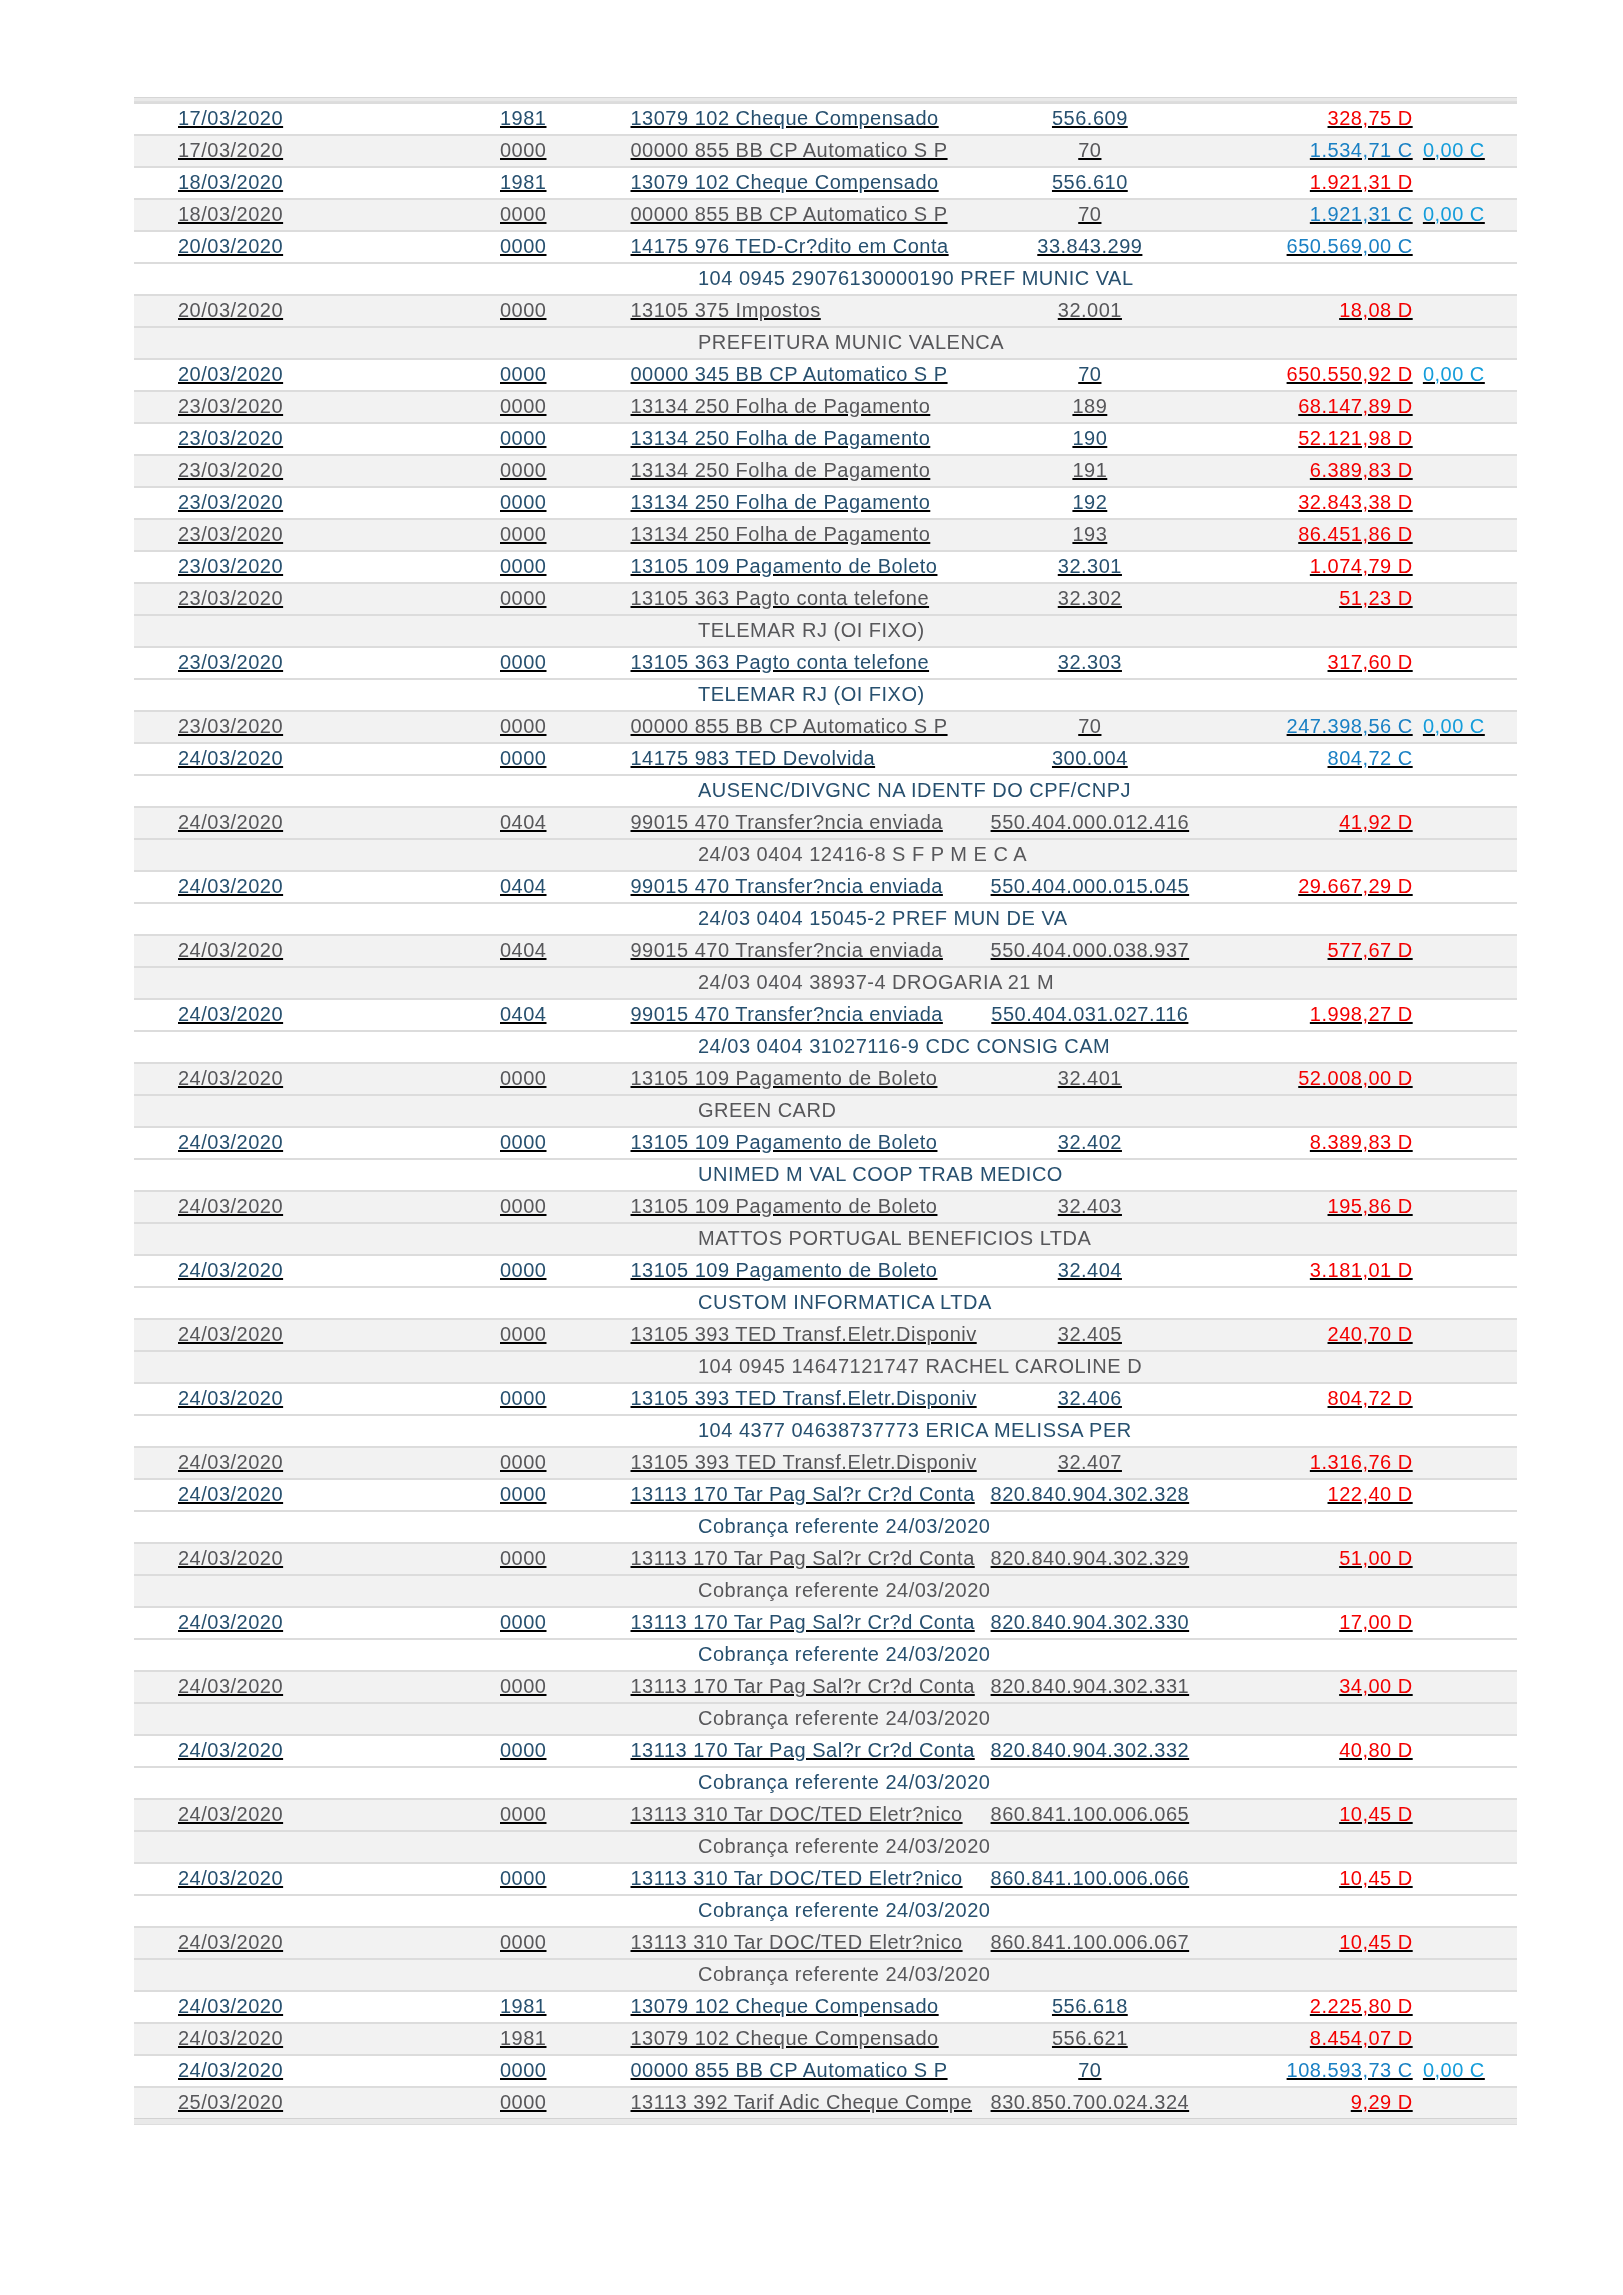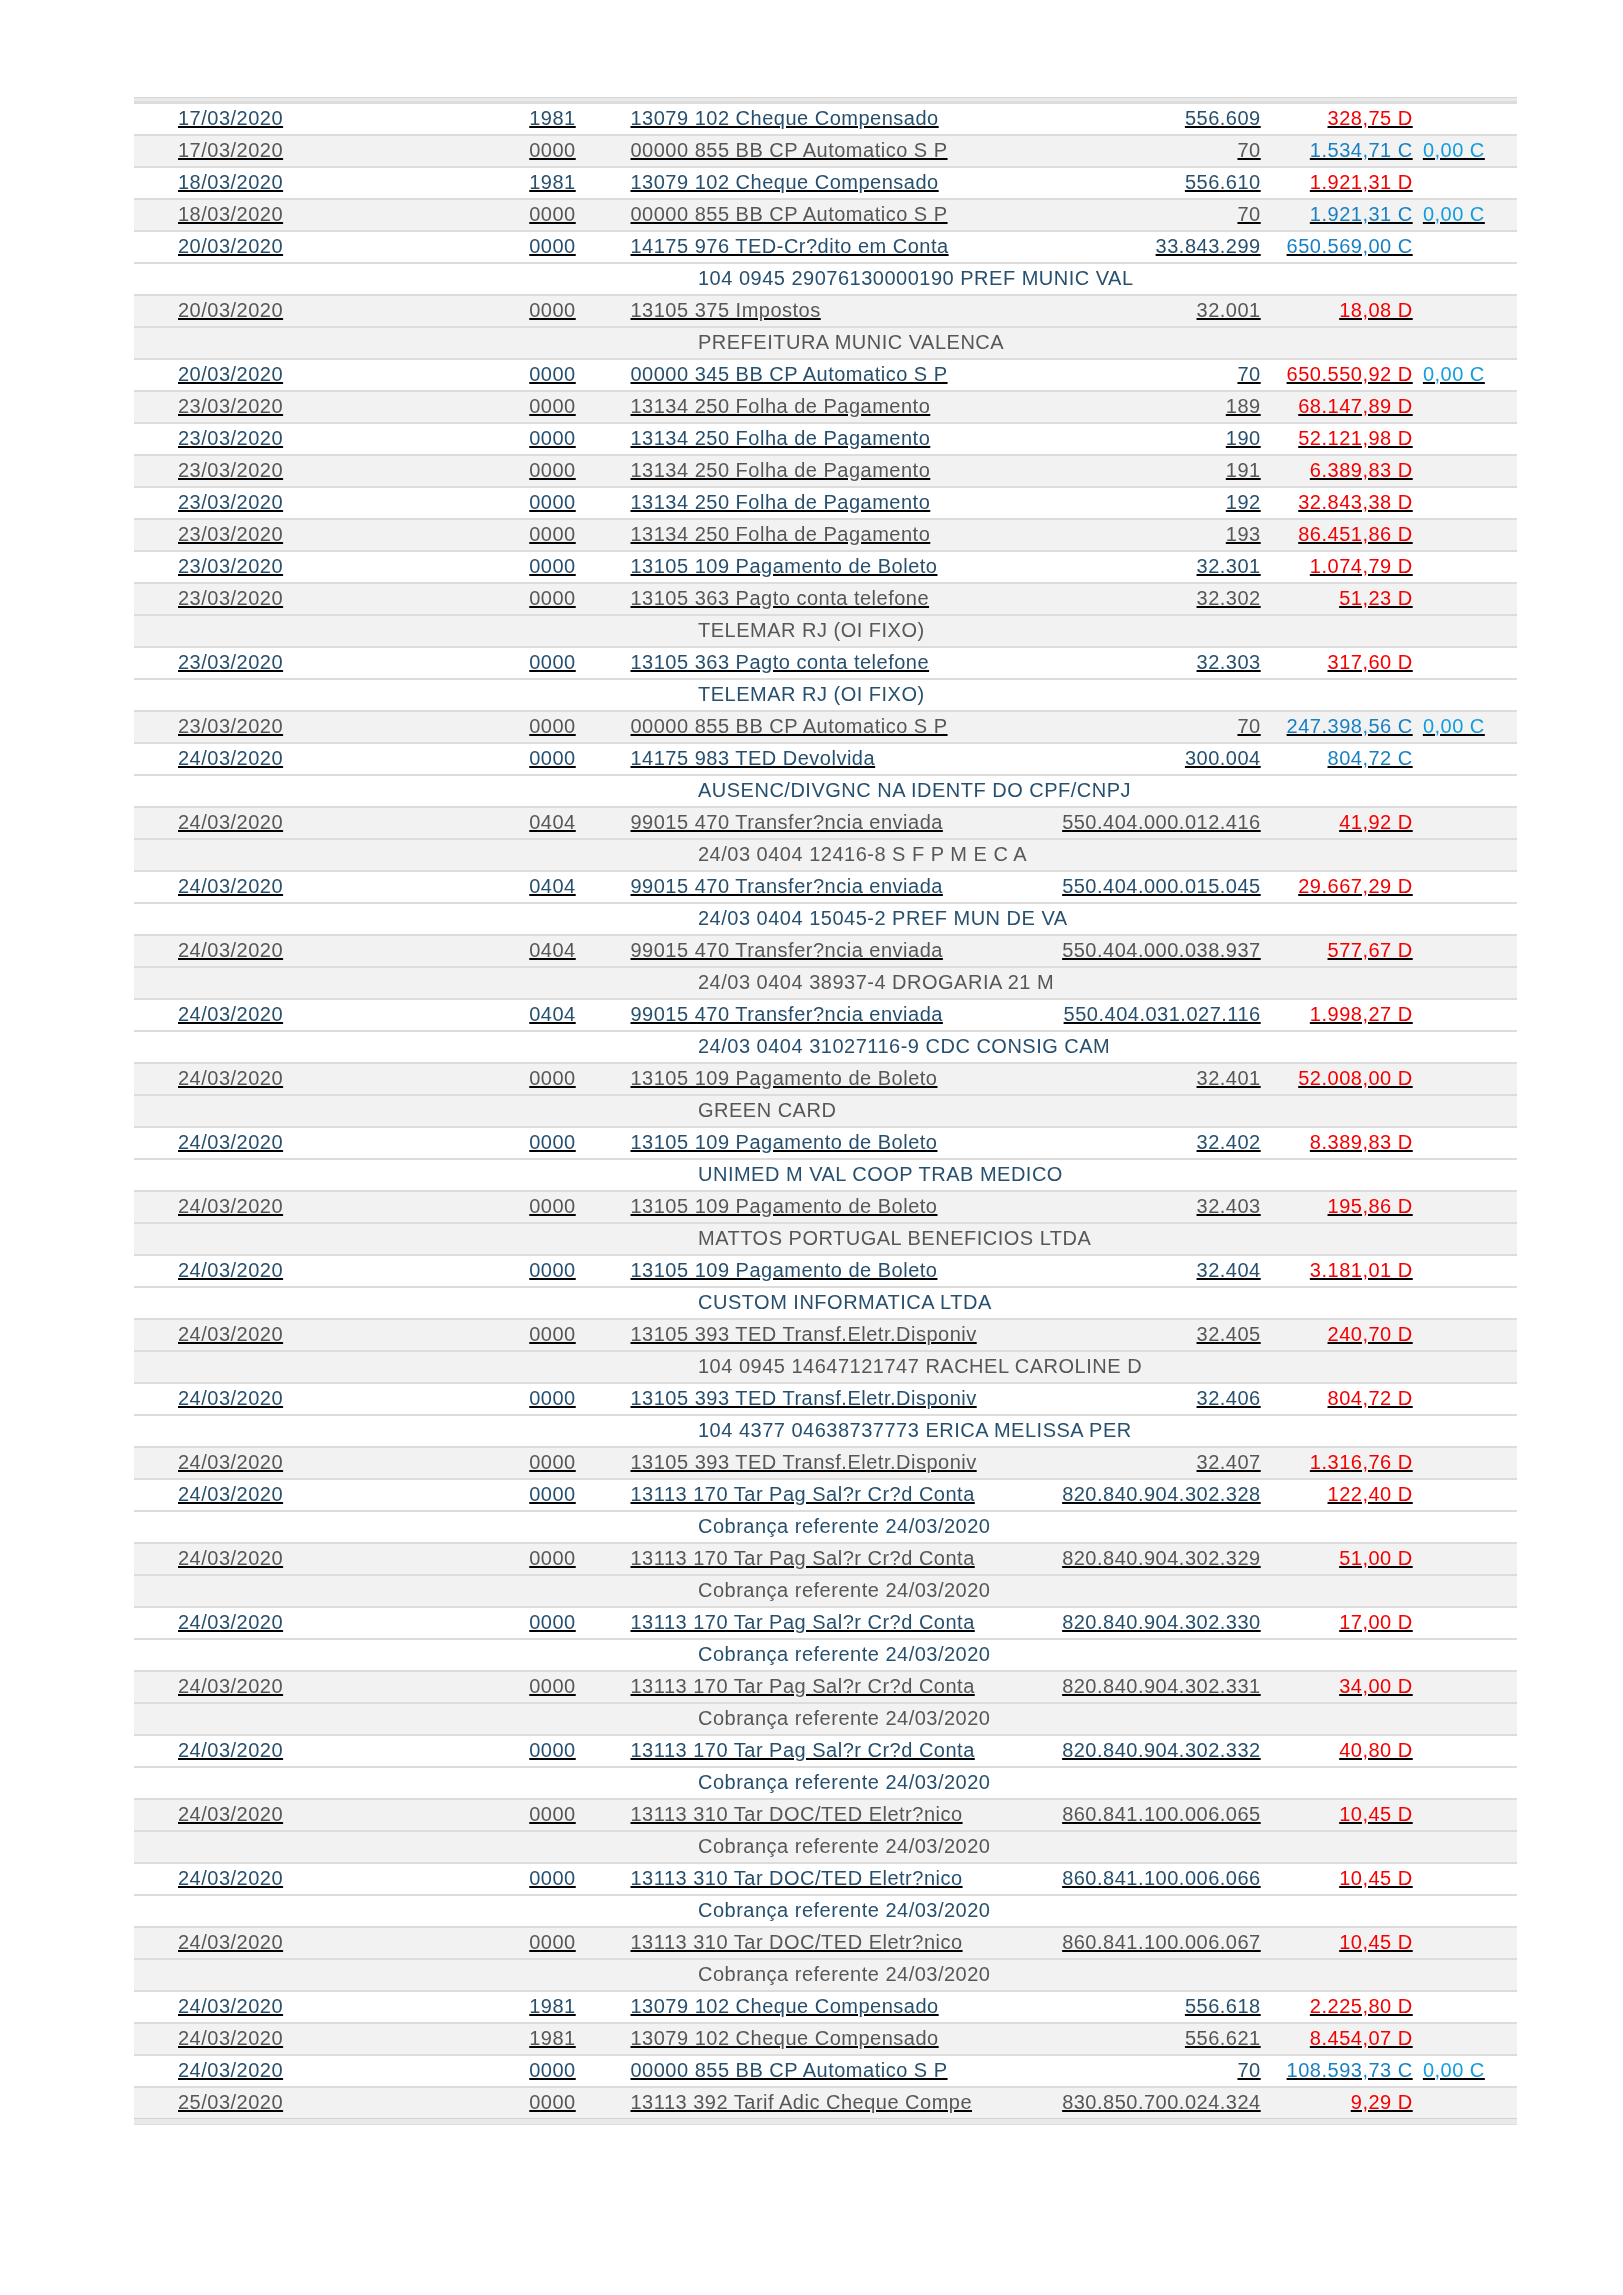--- a/index.html
+++ b/index.html
@@ -37,23 +37,23 @@
   }
   .row.white{background:#ffffff;}
   .row.gray{background:var(--rowalt,#f2f2f2);}
   .entry{
     display:grid;
     grid-template-columns:366px 105px 314px 345px 152px 79px;
     padding-right:21.6px;
     text-decoration:underline;
   }
   .c-date{padding-left:44px;overflow:visible;}
-  .c-branch{text-align:center;}
+  .c-branch{}
   .c-desc{padding-left:25.5px;overflow:visible;}
-  .c-doc{text-align:right;padding-right:3.3px;}
+  .c-doc{text-align:center;padding-right:3.3px;}
   .c-value{text-align:right;padding-right:3.3px;}
   .c-zero{text-align:center;padding-right:3.3px;}
   .detail{padding-left:564px;}
   .white .tx{color:var(--navy,#27506f);}
   .gray  .tx{color:var(--gray,#57575a);}
   .val-debit{color:var(--red,#f40000);}
   .val-credit{color:var(--blue,#1a80c4);}
   .val-zero{color:var(--blue2,#149ddb);}
 </style>
 </head>

